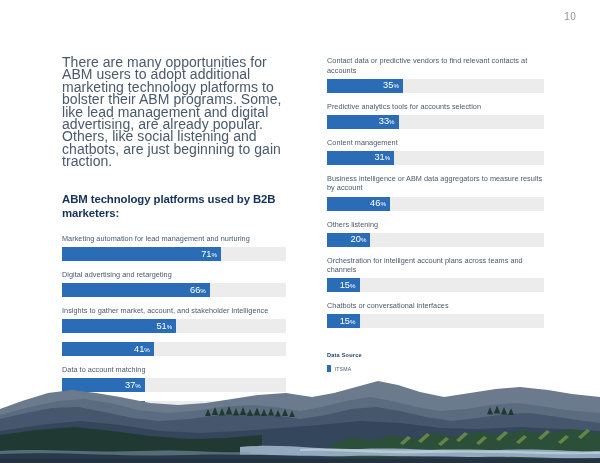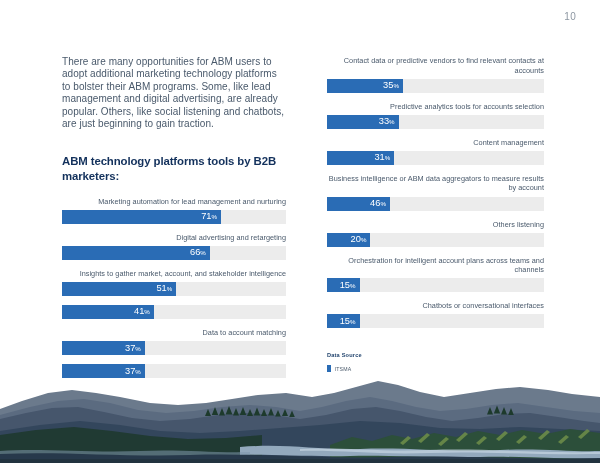--- a/index.html
+++ b/index.html
@@ -35,21 +35,21 @@
     width: 224px;
   }
   .col-right {
     position: absolute;
     left: 327px;
     top: 56px;
     width: 217px;
   }
 
   .intro {
-    font-size: 10px;
+    font-size: 14px;
     line-height: 12.4px;
     color: #49596b;
     margin: 0 0 0 0;
     letter-spacing: .05px;
   }
 
   .section-title {
     font-size: 11.4px;
     line-height: 14.2px;
     font-weight: bold;
@@ -61,21 +61,20 @@
   
   .bar-row {
     margin-bottom: 9px;
   }
   .bar-label {
     font-size: 7.3px;
     line-height: 9.6px;
     color: #49596b;
     margin-bottom: 3.5px;
     letter-spacing: .03px;
-    text-align: right;
   }
   .bar-track {
     position: relative;
     height: 14px;
     background: #ececec;
     width: 100%;
   }
   .bar-fill {
     position: absolute;
     left: 0;
@@ -145,21 +144,21 @@
 </style>
 </head>
 <body>
 
 <div class="page-number">10</div>
 
 <div class="col-left">
 
   <p class="intro">There are many opportunities for ABM users to adopt additional marketing technology platforms to bolster their ABM programs. Some, like lead management and digital advertising, are already popular. Others, like social listening and chatbots, are just beginning to gain traction.</p>
 
-  <h2 class="section-title">ABM technology platforms tools by B2B marketers:</h2>
+  <h2 class="section-title">ABM technology platforms used by B2B marketers:</h2>
 
   <div id="bar-list-left">
       <div class="bar-row">
         <div class="bar-label">Marketing automation for lead management and nurturing</div>
         <div class="bar-track" style="background: rgb(236, 236, 236);">
           <div class="bar-fill" style="width: 71%; background: rgb(42, 108, 181);">
             <span class="bar-value"><span>71</span><span class="pct">%</span></span>
           </div>
         </div>
       </div>

